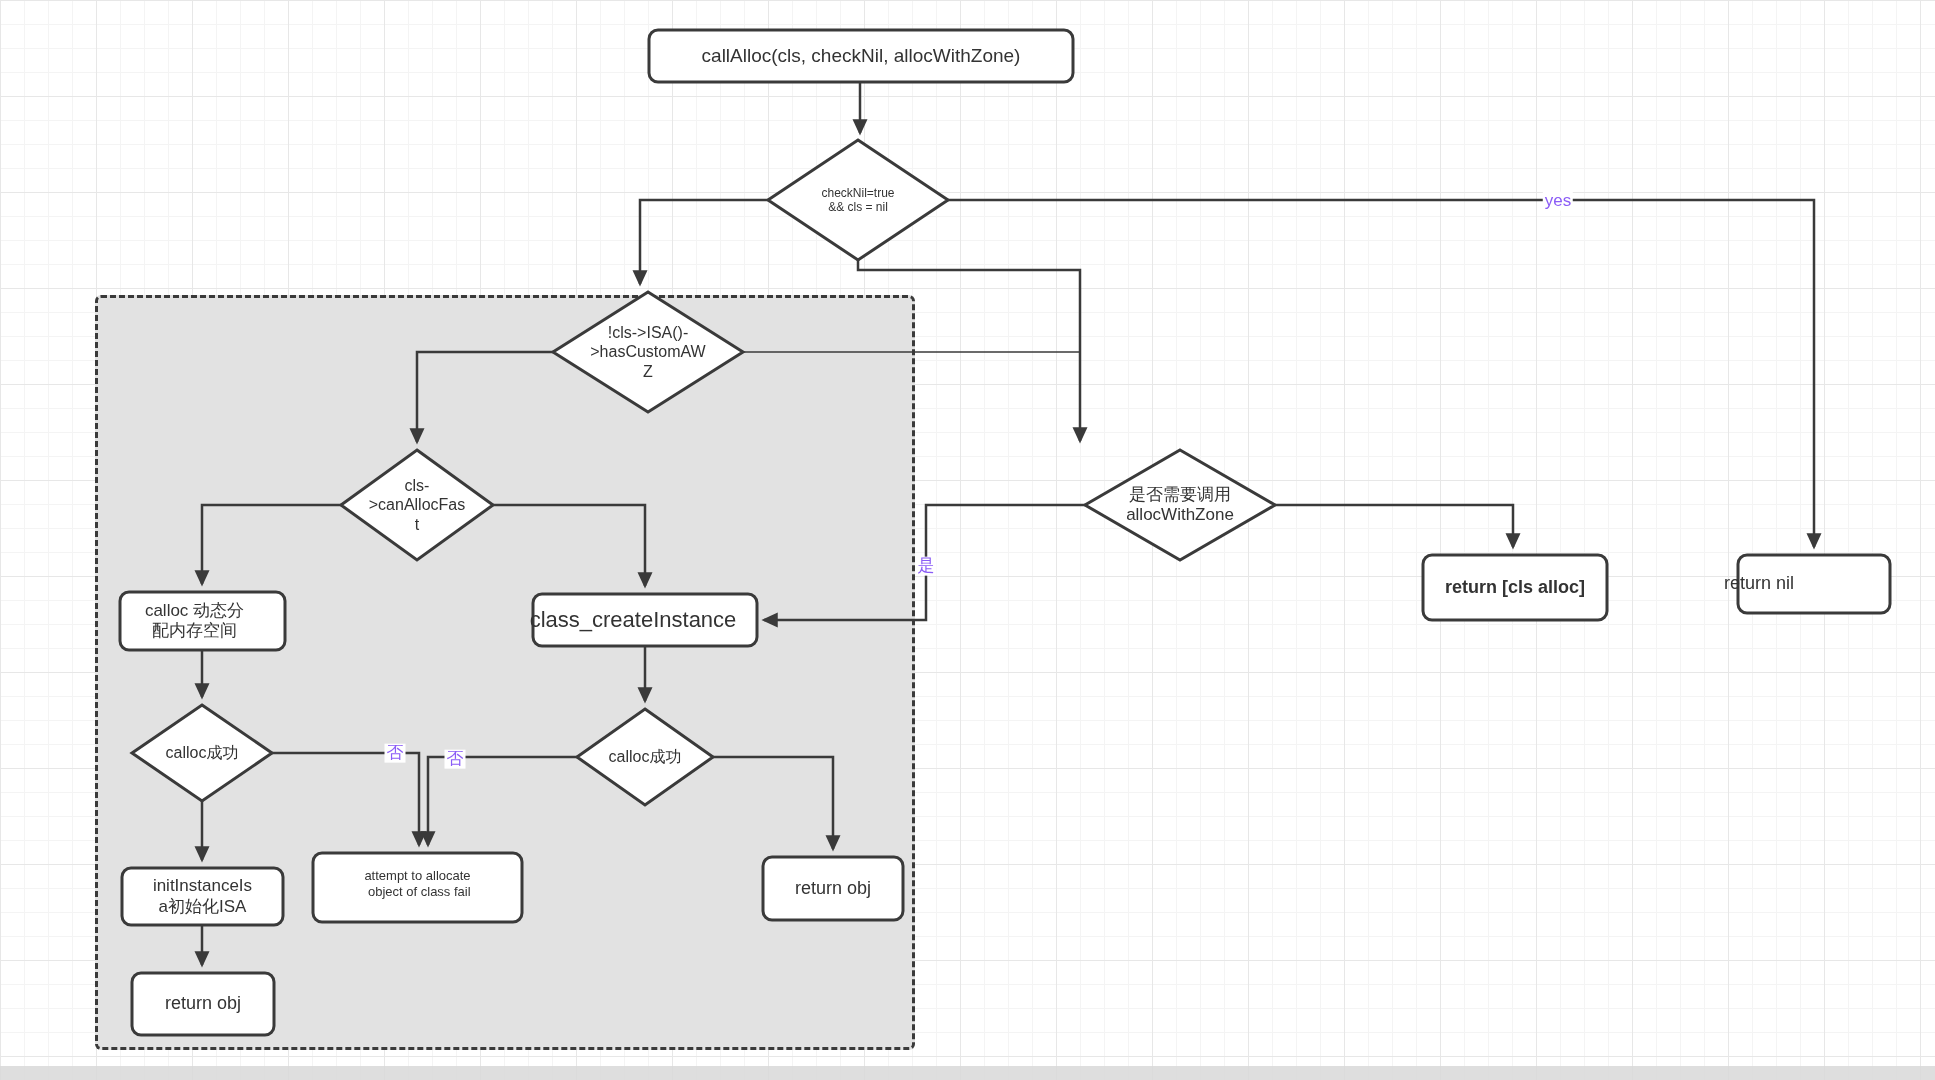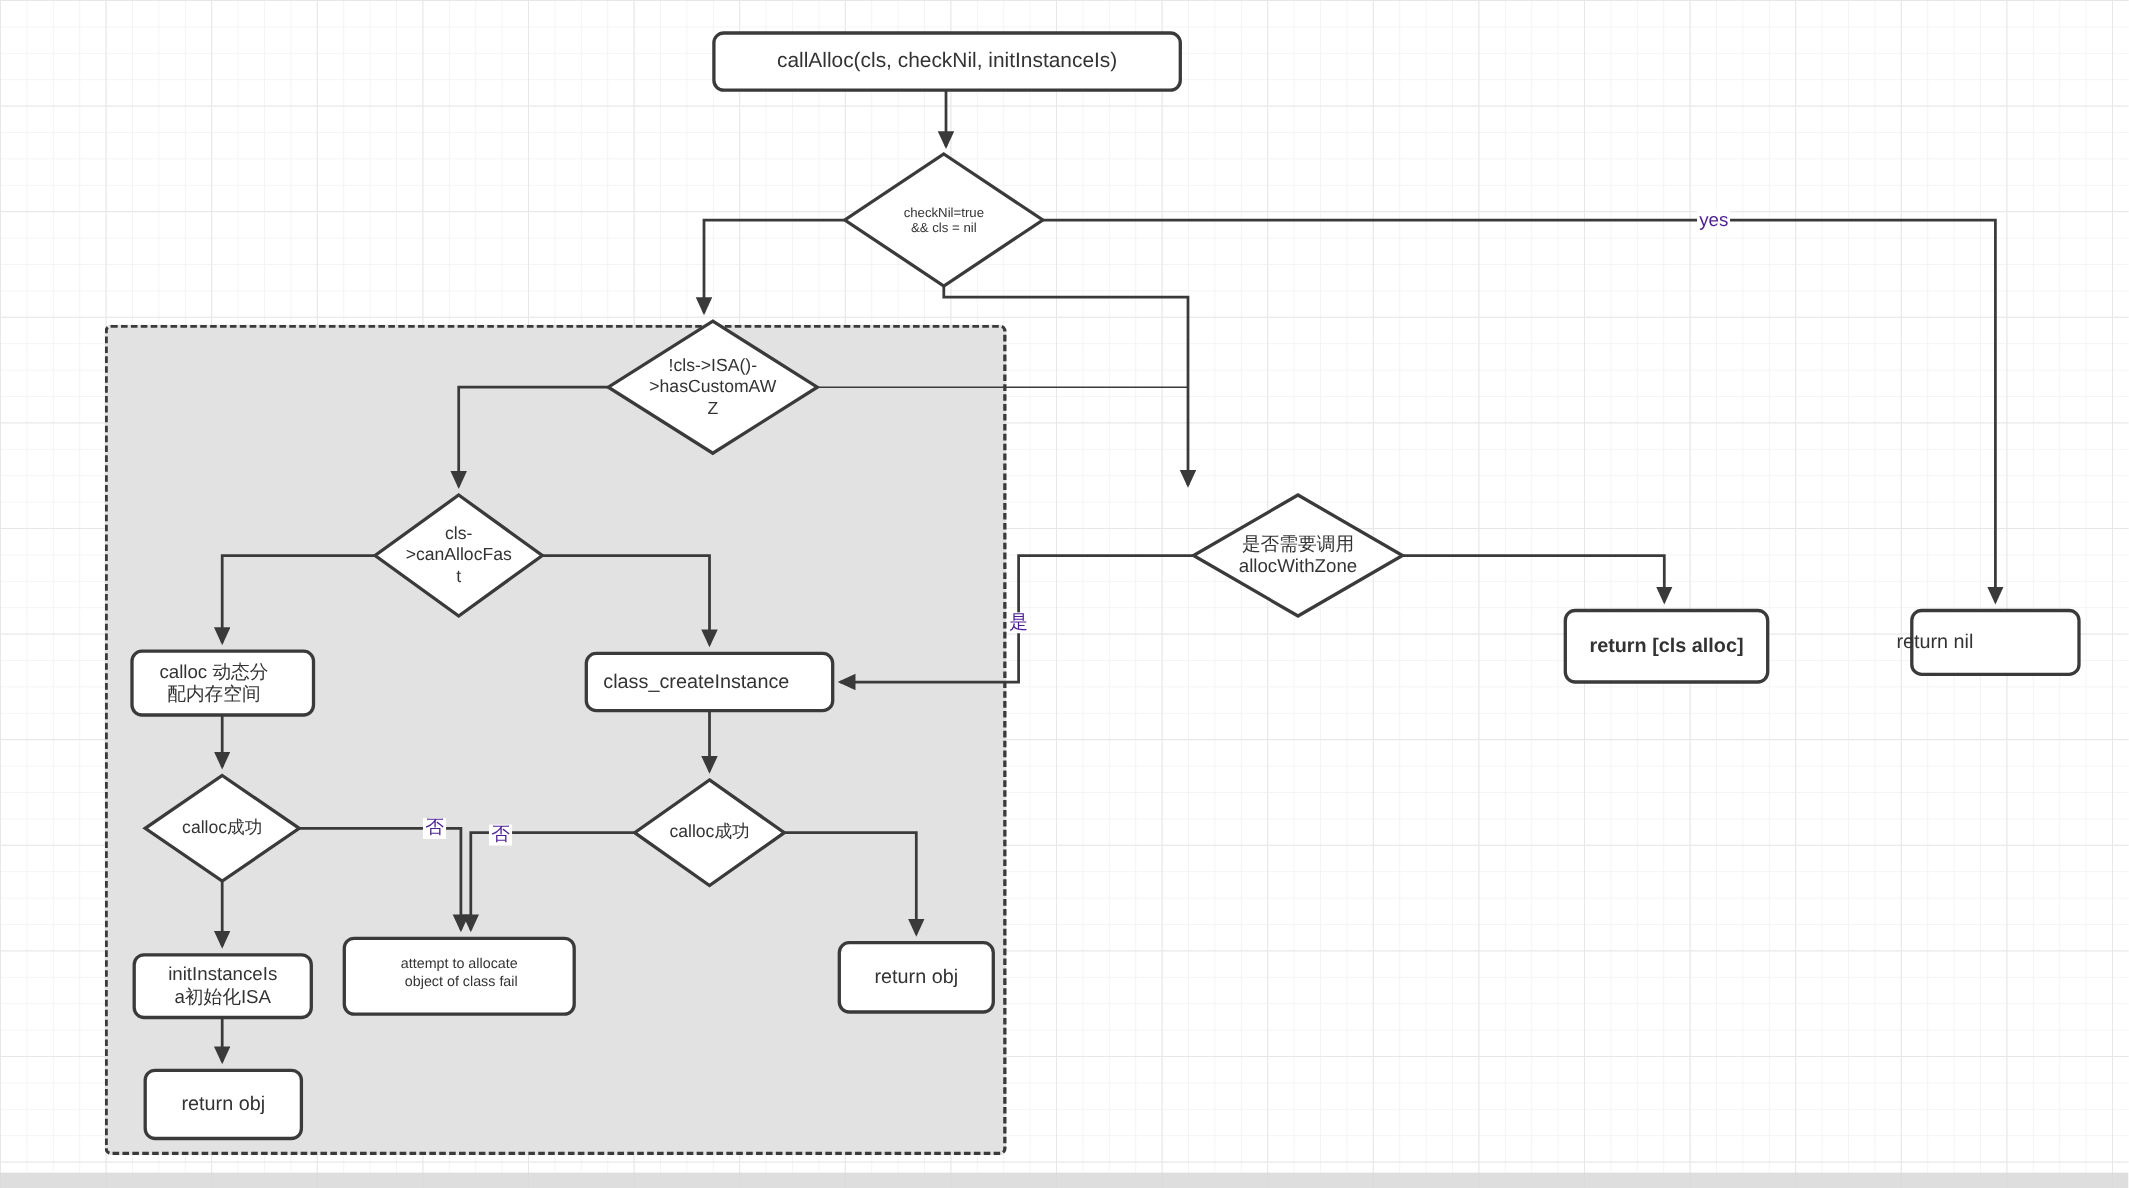--- a/index.html
+++ b/index.html
@@ -37,21 +37,21 @@
     pointer-events:none;
     color:#333333;
   }
   .edge-label{
     position:absolute;
     transform:translate(-50%,-50%);
     background:#ffffff;
     padding:0 2px;
     font-size:17px;
     line-height:1.1;
-    color:#4c1d95;
+    color:#8b5cf6;
   }
   #bottom-edge{
     position:absolute;left:0;bottom:0;width:100%;height:14px;
     background:#d8d8d8;opacity:.85;
   }
 </style>
 </head>
 <body>
 
 <div id="container-box" style="left: 95px; top: 295px; width: 820px; height: 755px;"></div>
@@ -94,34 +94,34 @@
       <rect x="122" y="868" width="161" height="57" rx="9" ry="9" class="node-shape"></rect>
       <rect x="313" y="853" width="209" height="69" rx="9" ry="9" class="node-shape"></rect>
       <rect x="132" y="973" width="142" height="62" rx="9" ry="9" class="node-shape"></rect>
       <rect x="763" y="857" width="140" height="63" rx="9" ry="9" class="node-shape"></rect>
       <rect x="1423" y="555" width="184" height="65" rx="9" ry="9" class="node-shape"></rect>
       <rect x="1738" y="555" width="152" height="58" rx="9" ry="9" class="node-shape"></rect>
     </g>
 </svg>
 
 <div id="labels-layer">
-    <div class="node-label" style="left: 649px; top: 30px; width: 424px; height: 52px; font-size: 19px;">callAlloc(cls, checkNil, initInstanceIs)</div>
+    <div class="node-label" style="left: 649px; top: 30px; width: 424px; height: 52px; font-size: 19px;">callAlloc(cls, checkNil, allocWithZone)</div>
     <div class="node-label" style="left: 768px; top: 140px; width: 180px; height: 120px; font-size: 12px;">checkNil=true
 &amp;&amp; cls = nil</div>
     <div class="node-label" style="left: 553px; top: 292px; width: 190px; height: 120px; font-size: 16px;">!cls-&gt;ISA()-
 &gt;hasCustomAW
 Z</div>
     <div class="node-label" style="left: 341px; top: 450px; width: 152px; height: 110px; font-size: 16px;">cls-
 &gt;canAllocFas
 t</div>
     <div class="node-label" style="left: 1085px; top: 450px; width: 190px; height: 110px; font-size: 17px;">是否需要调用
 allocWithZone</div>
     <div class="node-label" style="left: 112px; top: 592px; width: 165px; height: 58px; font-size: 17px;">calloc 动态分
 配内存空间</div>
-    <div class="node-label" style="left: 533px; top: 594px; width: 200px; height: 52px; font-size: 18px;">class_createInstance</div>
+    <div class="node-label" style="left: 533px; top: 594px; width: 200px; height: 52px; font-size: 22px;">class_createInstance</div>
     <div class="node-label" style="left: 132px; top: 705px; width: 140px; height: 96px; font-size: 16px;">calloc成功</div>
     <div class="node-label" style="left: 577px; top: 709px; width: 136px; height: 96px; font-size: 16px;">calloc成功</div>
     <div class="node-label" style="left: 122px; top: 868px; width: 161px; height: 57px; font-size: 17px; border-radius: 19px;">initInstanceIs
 a初始化ISA</div>
     <div class="node-label" style="left: 313px; top: 853px; width: 209px; height: 62px; font-size: 13px; text-align: right;">attempt to allocate
 object of class fail</div>
     <div class="node-label" style="left: 132px; top: 973px; width: 142px; height: 62px; font-size: 18px;">return obj</div>
     <div class="node-label" style="left: 763px; top: 857px; width: 140px; height: 63px; font-size: 18px;">return obj</div>
     <div class="node-label" style="left: 1423px; top: 555px; width: 184px; height: 65px; font-size: 18px; font-weight: bold;">return [cls alloc]</div>
     <div class="node-label" style="left: 1683px; top: 555px; width: 152px; height: 58px; font-size: 18px;">return nil</div>

